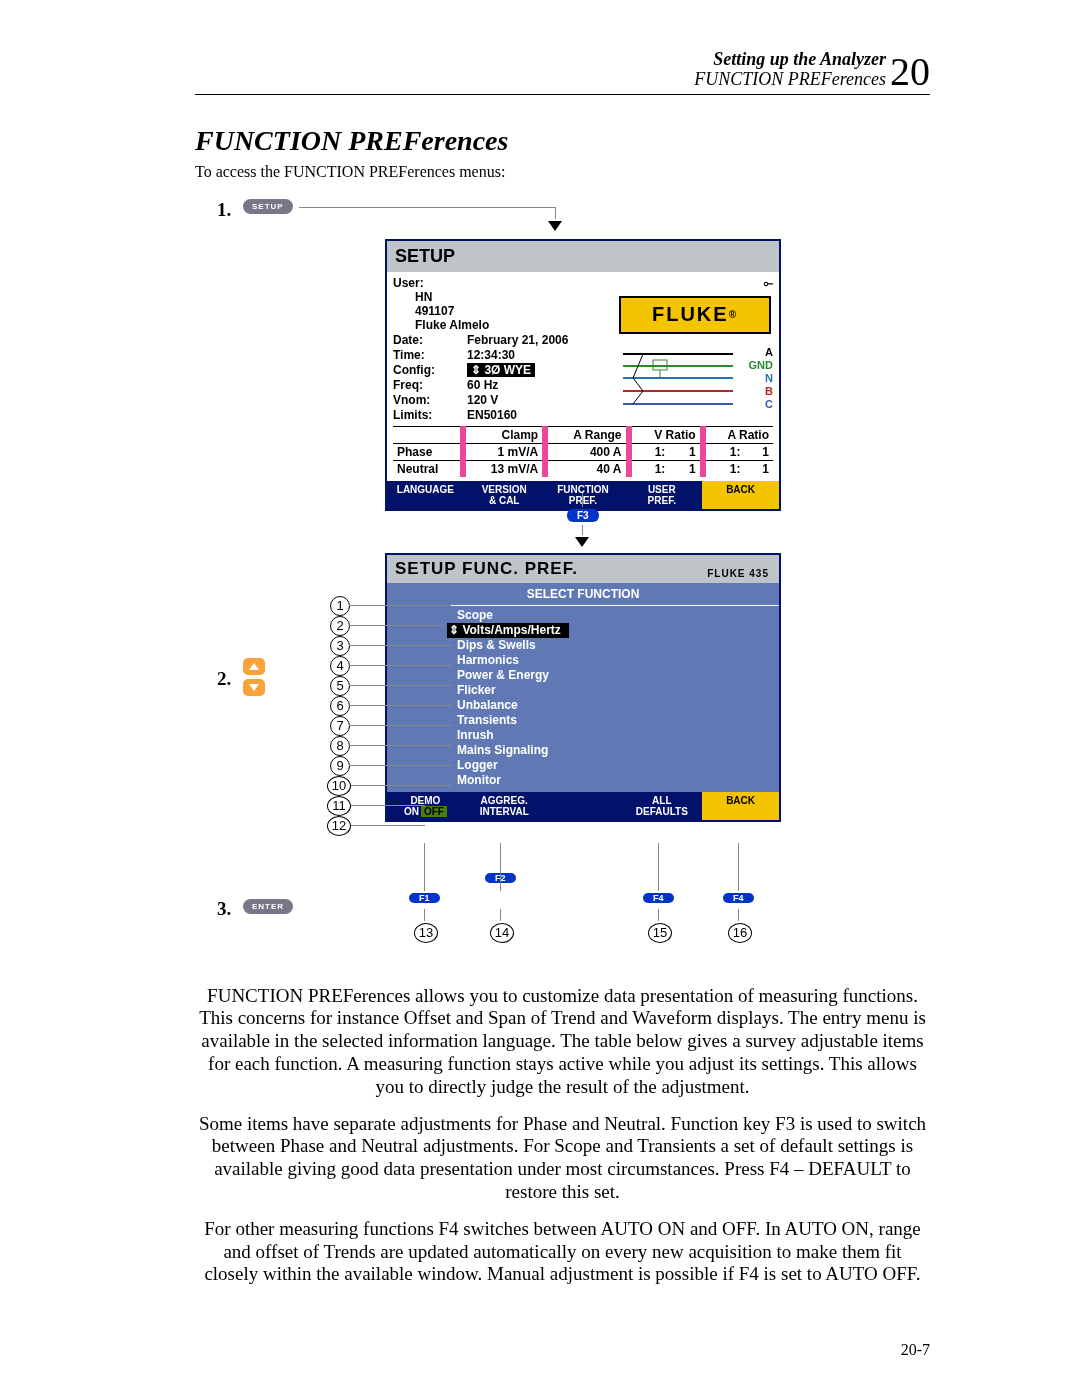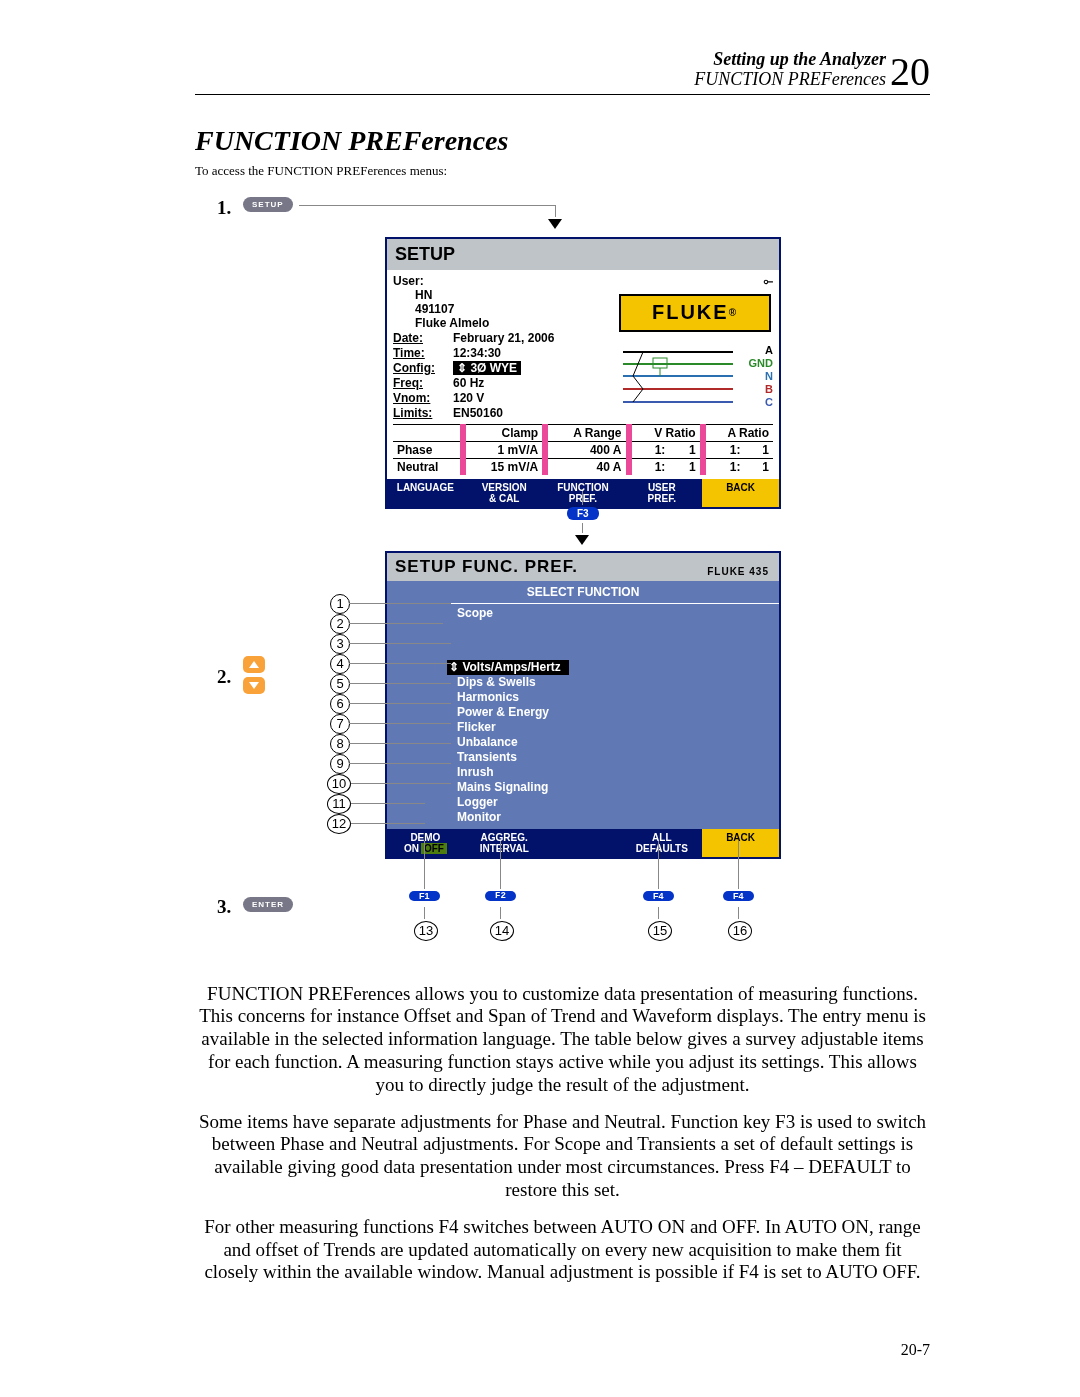--- a/index.html
+++ b/index.html
@@ -23,21 +23,21 @@
     border-bottom:1px solid #000;
     padding-bottom:4px;
     margin-bottom:30px;
   }
   .pg-head-text { text-align:right; line-height:1.1; }
   .pg-head-text .l1 { font-style:italic; font-weight:bold; font-size:18px; }
   .pg-head-text .l2 { font-style:italic; font-size:18px; }
   .chnum { font-size:40px; font-weight:400; margin-left:4px; line-height:0.9; }
 
   h2.title { font-size:28px; font-style:italic; font-weight:bold; margin:0 0 6px 0; }
-  .intro   { font-size:13px; margin:0 0 12px 0; }
+  .intro   { font-size:16px; margin:0 0 12px 0; }
 
   
   .step-area {
     position:relative;
     height:780px;
     margin-bottom:12px;
   }
   .step-num {
     position:absolute;
     font-size:19px;
@@ -83,21 +83,21 @@
     padding:5px 8px;
   }
   .scr-body {
     background:#fff;
     padding:4px 6px 4px 6px;
     position:relative;
   }
   .user-row { font:bold 12px Arial, sans-serif; display:flex; justify-content:space-between;gap:47px;}
   .sub { margin-left:22px; font:bold 12px Arial, sans-serif; }
   .kv { display:flex; font:bold 12px Arial, sans-serif; margin-top:1px;}
-  .kv .k { width:60px;text-decoration:underline; }
+  .kv .k { width:74px; }
   .kv .v { }
   .kv.sel .v { background:#000; color:#fff; padding:0 4px; }
   .logo {
     position:absolute;
     right:8px; top:24px;
     width:148px;height:34px;
     background:#f5c400;
     border:2px solid #000;
     color:#000;
     font:bold 20px Arial, sans-serif;
@@ -189,21 +189,20 @@
     margin-left:70px;
     padding:0;
     line-height:15px;
   }
   .func-body .item.sel{
     display:inline-block;
     margin-left:60px;
     background:#000;
     color:#fff;
     padding:0 8px 0 2px;
-    margin-top:39px;
   }
   .sfp-soft .sk{font-size:10px;}
   .sfp-soft .sk .sp{
     background:#4d7c0f;color:#000;padding:0 3px;margin-left:2px;
   }
 
   
   .circ {
     position:absolute;
     width:18px;height:18px;
@@ -327,21 +326,21 @@
             <td class="rb">Phase</td>
             <td class="rb">1 mV/A</td>
             <td class="rb">400 A</td>
             <td>1:</td>
             <td class="rb">1</td>
             <td>1:</td>
             <td>1</td>
           </tr>
           <tr>
             <td class="rb">Neutral</td>
-            <td class="rb">15 mV/A</td>
+            <td class="rb">13 mV/A</td>
             <td class="rb">40 A</td>
             <td>1:</td>
             <td class="rb">1</td>
             <td>1:</td>
             <td>1</td>
           </tr>
         </tbody>
           </table>
       </div>
       <div class="softkeys">
@@ -422,21 +421,21 @@
     <div class="lead" style="left:154px;top:492px;width:102px;"></div>
     <div class="lead" style="left:154px;top:512px;width:102px;"></div>
     <div class="lead" style="left:154px;top:532px;width:102px;"></div>
     <div class="lead" style="left:154px;top:552px;width:102px;"></div>
     <div class="lead" style="left:154px;top:572px;width:102px;"></div>
     <div class="lead" style="left:156px;top:592px;width:100px;"></div>
     <div class="lead" style="left:156px;top:612px;width:74px;"></div>
     <div class="lead" style="left:156px;top:632px;width:74px;"></div>
 
     <div class="fk" style="left:214px;top:700px;">F1</div>
-    <div class="fk" style="left:290px;top:700px;font-family:Liberation Mono, monospace;">F2</div>
+    <div class="fk" style="left:290px;top:680px;">F2</div>
     <div class="fk" style="left:448px;top:700px;">F4</div>
     <div class="fk" style="left:528px;top:700px;">F4</div>
     <div class="vline" style="left:229px;top:650px;width:1px;height:48px;"></div>
     <div class="vline" style="left:305px;top:650px;width:1px;height:48px;"></div>
     <div class="vline" style="left:463px;top:650px;width:1px;height:48px;"></div>
     <div class="vline" style="left:543px;top:650px;width:1px;height:48px;"></div>
 
     <div class="circ" style="left:219px;top:730px;width:22px">13</div>
     <div class="circ" style="left:295px;top:730px;width:22px">14</div>
     <div class="circ" style="left:453px;top:730px;width:22px">15</div>

